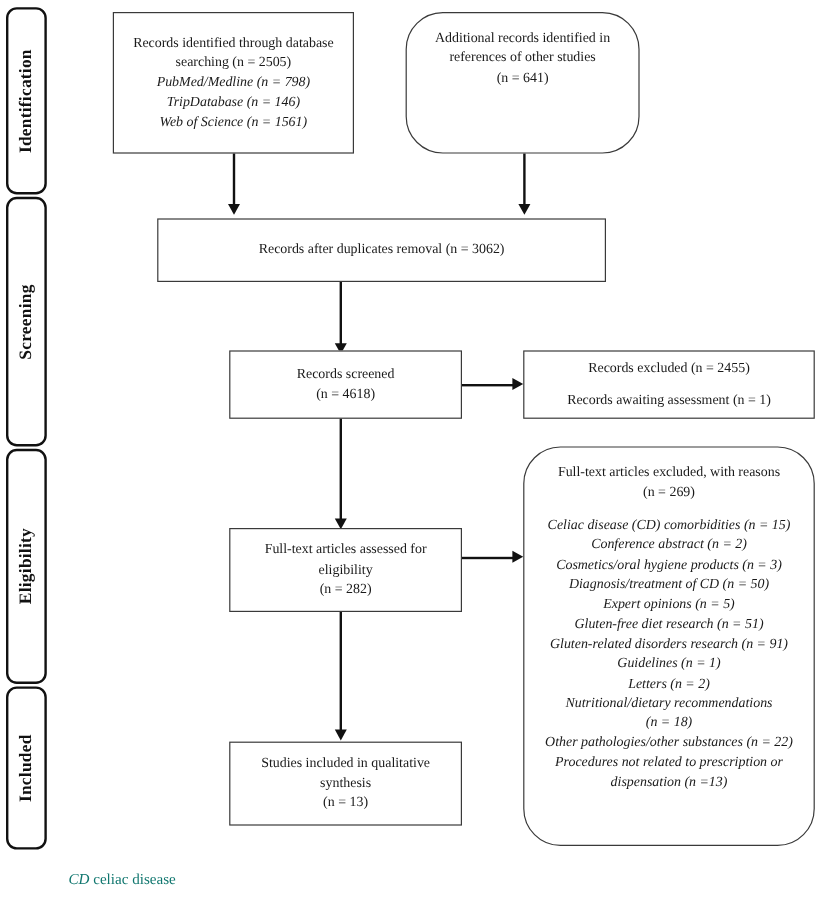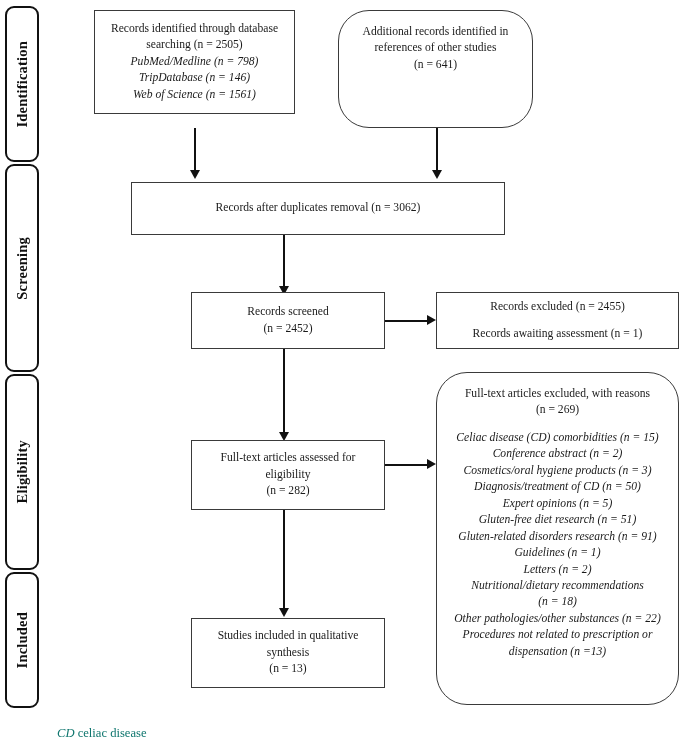--- a/index.html
+++ b/index.html
@@ -104,21 +104,21 @@
   <div class="stage" style="top:164px; height:208px;">
     <span class="stage-label">Screening</span>
   </div>
   <div class="stage" style="top:374px; height:196px;">
     <span class="stage-label">Eligibility</span>
   </div>
   <div class="stage" style="top:572px; height:136px;">
     <span class="stage-label">Included</span>
   </div>
 
-  <div class="box" style="left:94px; top:10px; width:201px; height:104px;">
+  <div class="box" style="left:94px; top:10px; width:201px; height:118px;">
     <div class="box-inner">
       <div class="ln">Records identified through database</div>
       <div class="ln">searching (n = 2505)</div>
       <div class="ln it">PubMed/Medline (n = 798)</div>
       <div class="ln it">TripDatabase (n = 146)</div>
       <div class="ln it">Web of Science (n = 1561)</div>
     </div>
   </div>
 
   <div class="box top-align" style="left:338px; top:10px; width:195px; height:118px;">
@@ -140,21 +140,21 @@
       <div class="ln">Records after duplicates removal (n = 3062)</div>
     </div>
   </div>
 
   <div class="vline" style="left:283px; top:235px; height:53px;"></div>
   <div class="arrow-down" style="left:278.5px; top:286px;"></div>
 
   <div class="box" style="left:191px; top:292px; width:194px; height:57px;">
     <div class="box-inner">
       <div class="ln">Records screened</div>
-      <div class="ln">(n = 2452)</div>
+      <div class="ln">(n = 4618)</div>
     </div>
   </div>
 
   <div class="hline" style="left:385px; top:320px; width:44px;"></div>
   <div class="arrow-right" style="left:427px; top:315px;"></div>
 
   <div class="box" style="left:436px; top:292px; width:243px; height:57px;">
     <div class="box-inner">
       <div class="ln">Records excluded (n = 2455)</div>
       <div class="ln gap">Records awaiting assessment (n = 1)</div>

